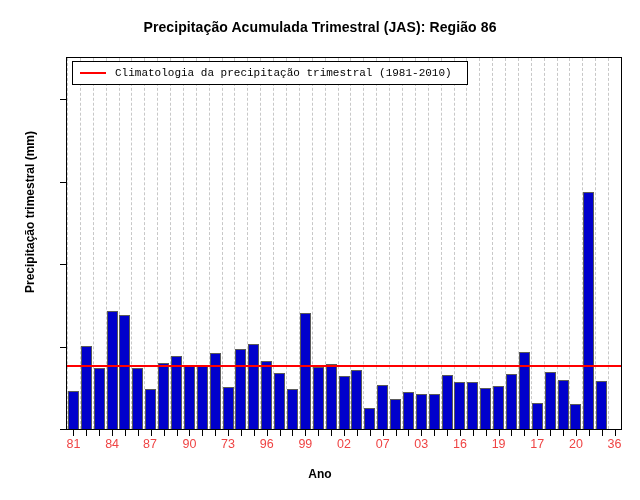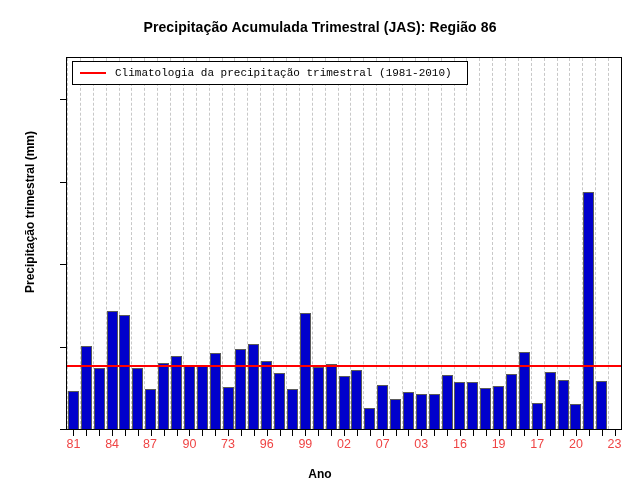--- a/index.html
+++ b/index.html
@@ -264,17 +264,17 @@
       <div class="xtick" style="left: 524.372px;"></div>
       <div class="xtick" style="left: 537.256px;"></div>
       <div class="xtick-label" style="left: 537.256px;">17</div>
       <div class="xtick" style="left: 550.14px;"></div>
       <div class="xtick" style="left: 563.023px;"></div>
       <div class="xtick" style="left: 575.907px;"></div>
       <div class="xtick-label" style="left: 575.907px;">20</div>
       <div class="xtick" style="left: 588.791px;"></div>
       <div class="xtick" style="left: 601.674px;"></div>
       <div class="xtick" style="left: 614.558px;"></div>
-      <div class="xtick-label" style="left: 614.558px;">23</div>
+      <div class="xtick-label" style="left: 614.558px;">36</div>
     </div>
 
   <div id="x-axis-label">Ano</div>
 </div>
 
 </body></html>

